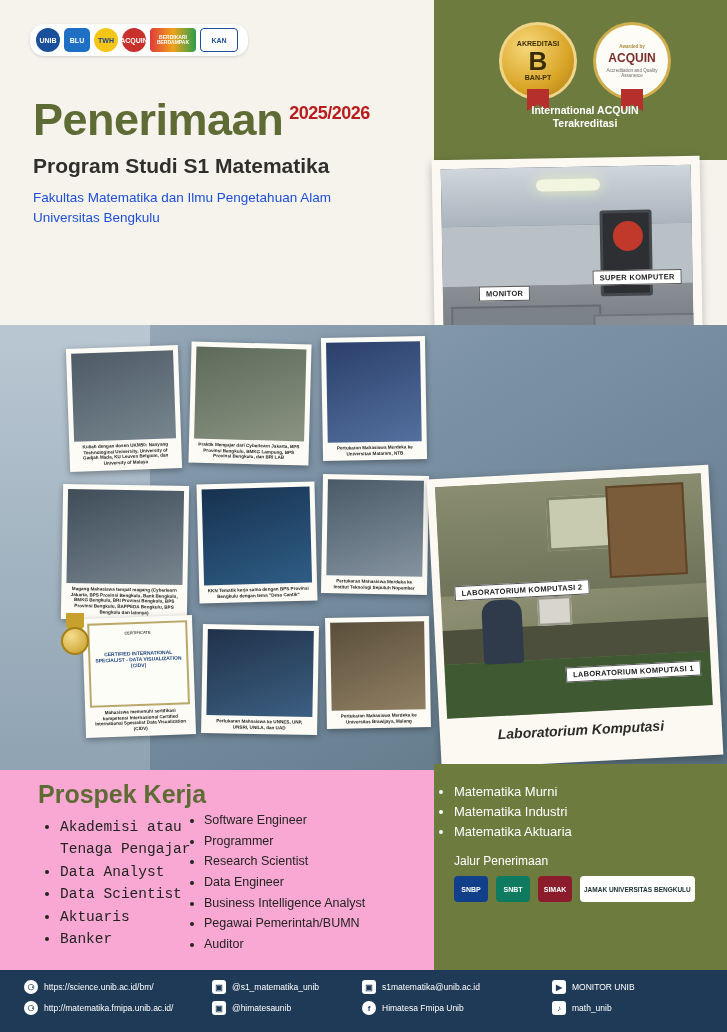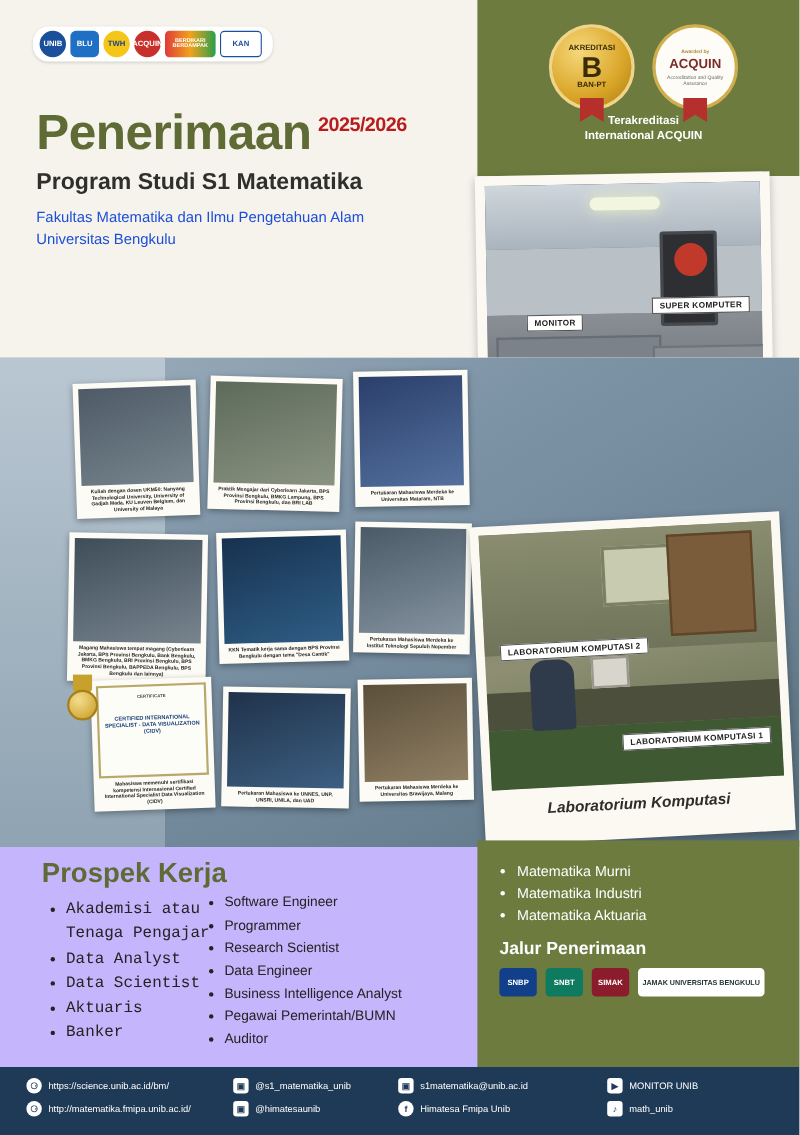--- a/index.html
+++ b/index.html
@@ -340,21 +340,21 @@
     padding-top: 10px;
     font-style: italic;
   }
 
   
   .bottom {
     position: absolute;
     top: 770px; left: 0;
     width: 727px;
     height: 200px;
-    background: #c4b5fd;
+    background: #f9a8d4;
   }
   .prospek-title {
     position: absolute; top: 10px; left: 38px;
     font-size: 25px; font-weight: bold; color: #5f6b35;
   }
   .col-a {
     position: absolute; top: 46px; left: 46px; width: 160px; font-family: Liberation Mono, monospace;
   }
   .col-b {
     position: absolute; top: 40px; left: 190px; width: 230px;
@@ -365,22 +365,22 @@
   .green-panel {
     position: absolute;
     top: 764px; left: 434px;
     width: 293px;
     height: 206px;
     background: #6e7b3f;
     color: #fff;
     padding: 18px 20px;
   }
   .gp-title { font-size: 16px; font-weight: bold; margin-bottom: 8px; }
-  .gp-list li { font-size: 13px; margin-left: 16px; line-height: 1.55; }
-  .gp-title2 { font-size: 16px; font-weight: bold; margin-top: 12px; }
+  .gp-list li { font-size: 13px; line-height: 1.55; }
+  .gp-title2 { font-size: 12px; font-weight: normal; margin-top: 12px; }
   .jalur-logos { display: flex; gap: 8px; align-items: center; margin-top: 8px; }
   .jl {
     height: 26px; min-width: 34px; border-radius: 4px; background: #ffffff;
     display: flex; align-items: center; justify-content: center;
     font-size: 7px; font-weight: bold; color: #16457f; padding: 0 4px; text-align:center;
   }
   .jl.snbp { background:#123f8a; color:#fff; }
   .jl.sbmptn { background:#0e7a5f; color:#fff; }
   .jl.simak { background:#8a1c2b; color:#fff; }
   .jl.jamak { background:#ffffff; color:#233; font-size:6.5px; min-width:62px; }
@@ -433,22 +433,22 @@
         <span class="seal-ribbon"></span>
       </div>
       <div class="seal2">
         <span class="top-tag">Awarded by</span>
         <span>ACQUIN</span>
         <span class="sub">Accreditation and Quality Assurance</span>
         <span class="seal-ribbon"></span>
       </div>
     </div>
     <div class="accred-caption">
+      <div>International ACQUIN</div>
       <div>Terakreditasi</div>
-      <div>International ACQUIN</div>
     </div>
 
     <div class="title-wrap">
       <div class="title-1">
         <span>Penerimaan</span><span class="year">2025/2026</span>
       </div>
       <div class="prodi">Program Studi S1 Matematika</div>
       <div class="faculty">
         <div>Fakultas Matematika dan Ilmu Pengetahuan Alam</div>
         <div>Universitas Bengkulu</div>

